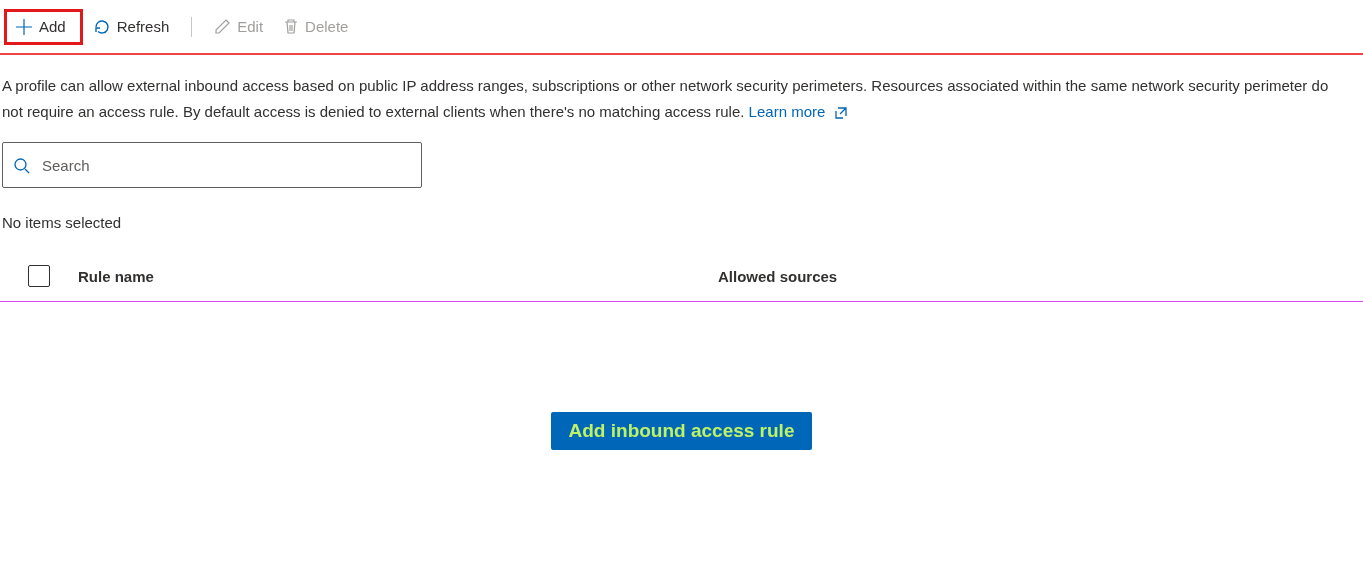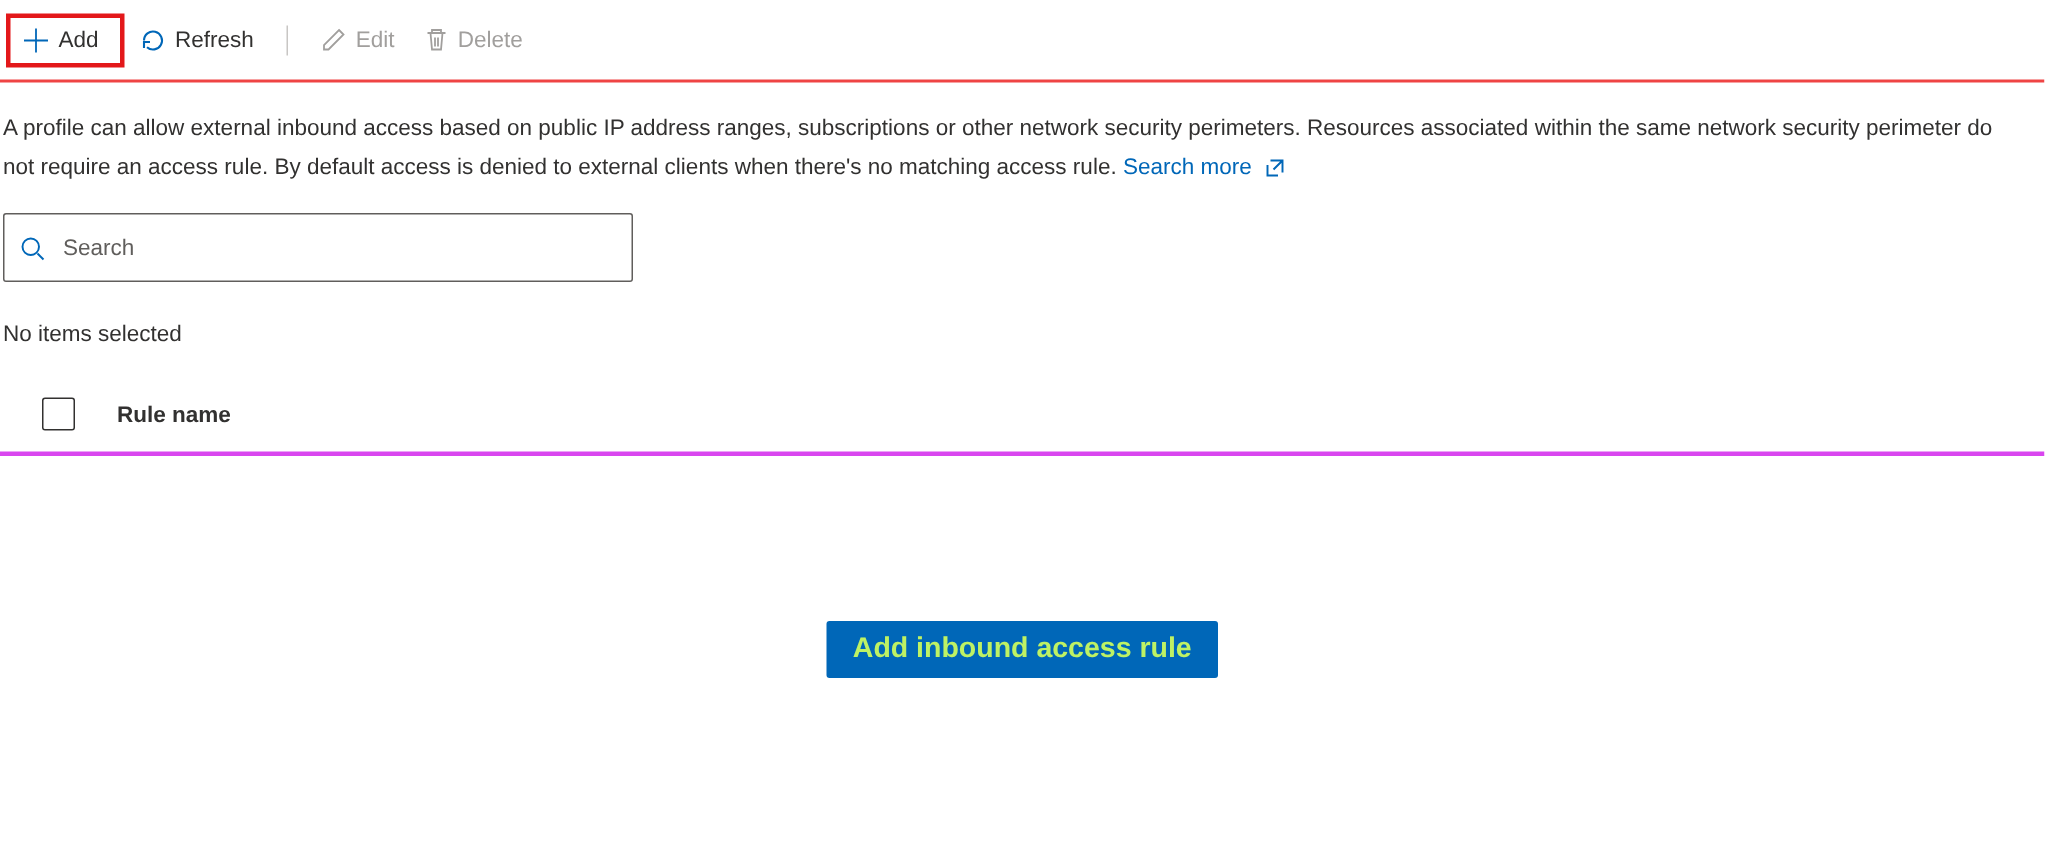--- a/index.html
+++ b/index.html
@@ -85,21 +85,21 @@
     }
     .selection-text {
       margin: 26px 0 0 2px;
       font-size: 15px;
       color: #323130;
     }
     .table-header {
       display: flex;
       align-items: center;
       padding: 28px 4px 14px 0;
-      border-bottom: 3px solid #d946ef;
+      border-bottom: 1px solid #d946ef;
       margin-top: 6px;
     }
     .checkbox-cell {
       width: 78px;
       display: flex;
       justify-content: center;
     }
     .checkbox {
       width: 22px;
       height: 22px;
@@ -190,21 +190,21 @@
           <path d="M2 4h12M5 4V2h6v2M4 4l1 11h6l1-11M7 7v6M9 7v6" stroke="#a19f9d" stroke-width="1.2" fill="none"></path>
         </svg>
     </span>
     <span>Delete</span>
   </button>
 </div>
 
 <div class="description">
   <span>A profile can allow external inbound access based on public IP address ranges, subscriptions or other network security perimeters. Resources associated within the same network security perimeter do not require an access rule. By default access is denied to external clients when there's no matching access rule.</span>
   <a class="learn-more">
-    <span>Search more</span>
+    <span>Learn more</span>
     <span class="icon-svg" style="margin-left:4px;vertical-align:middle;">
       <svg width="14" height="14" viewBox="0 0 14 14">
           <path d="M4 2h8v8M12 2L6 8M2 5v7h7" stroke="#0067b8" stroke-width="1.3" fill="none"></path>
         </svg>
     </span>
   </a>
 </div>
 
 <div class="search-container">
   <span class="icon-svg">
@@ -216,17 +216,18 @@
   <input class="search-input" type="text" placeholder="Search" style="">
 </div>
 
 <div class="selection-text">No items selected</div>
 
 <div class="table-header">
   <div class="checkbox-cell">
     <div class="checkbox"></div>
   </div>
   <div class="col-rule-name">Rule name</div>
+  <div class="col-allowed-sources">Allowed sources</div>
 </div>
 
 <div class="empty-state">
   <button class="primary-button">Add inbound access rule</button>
 </div>
 
 </body></html>

